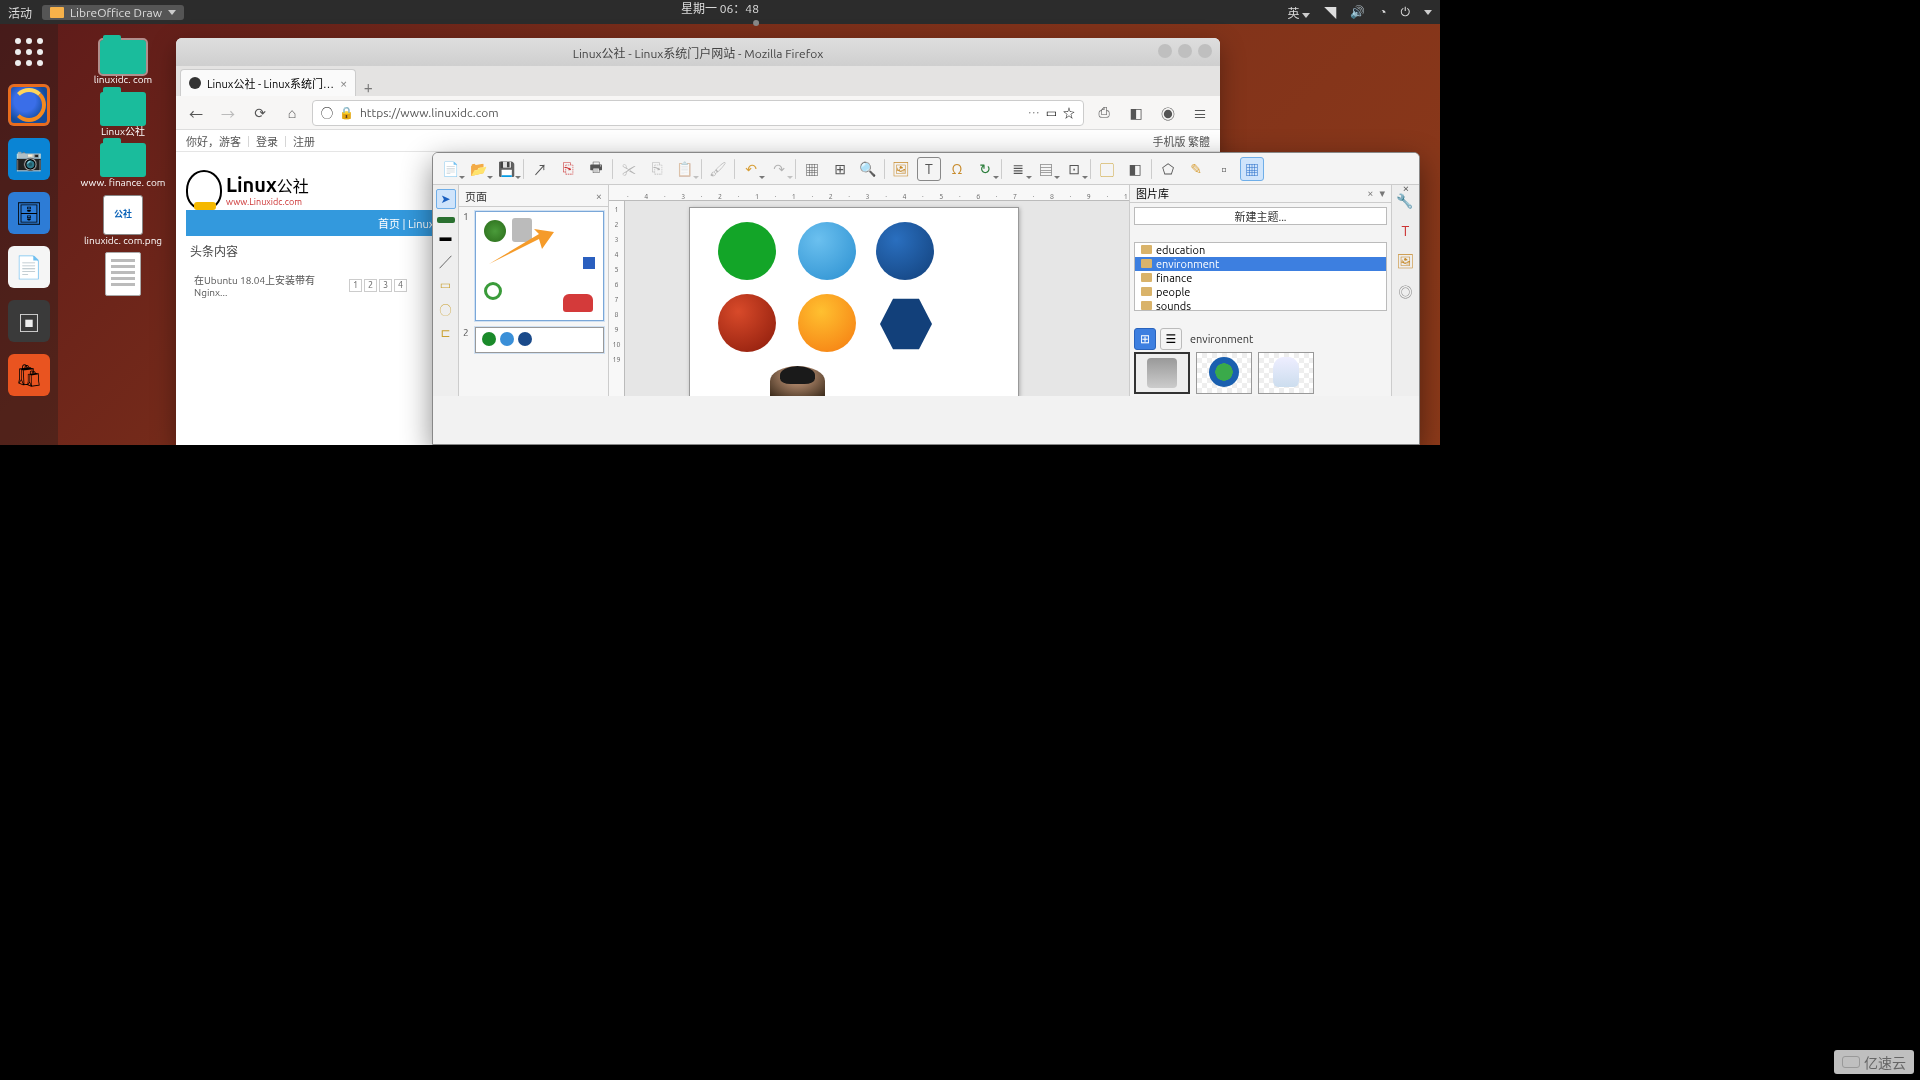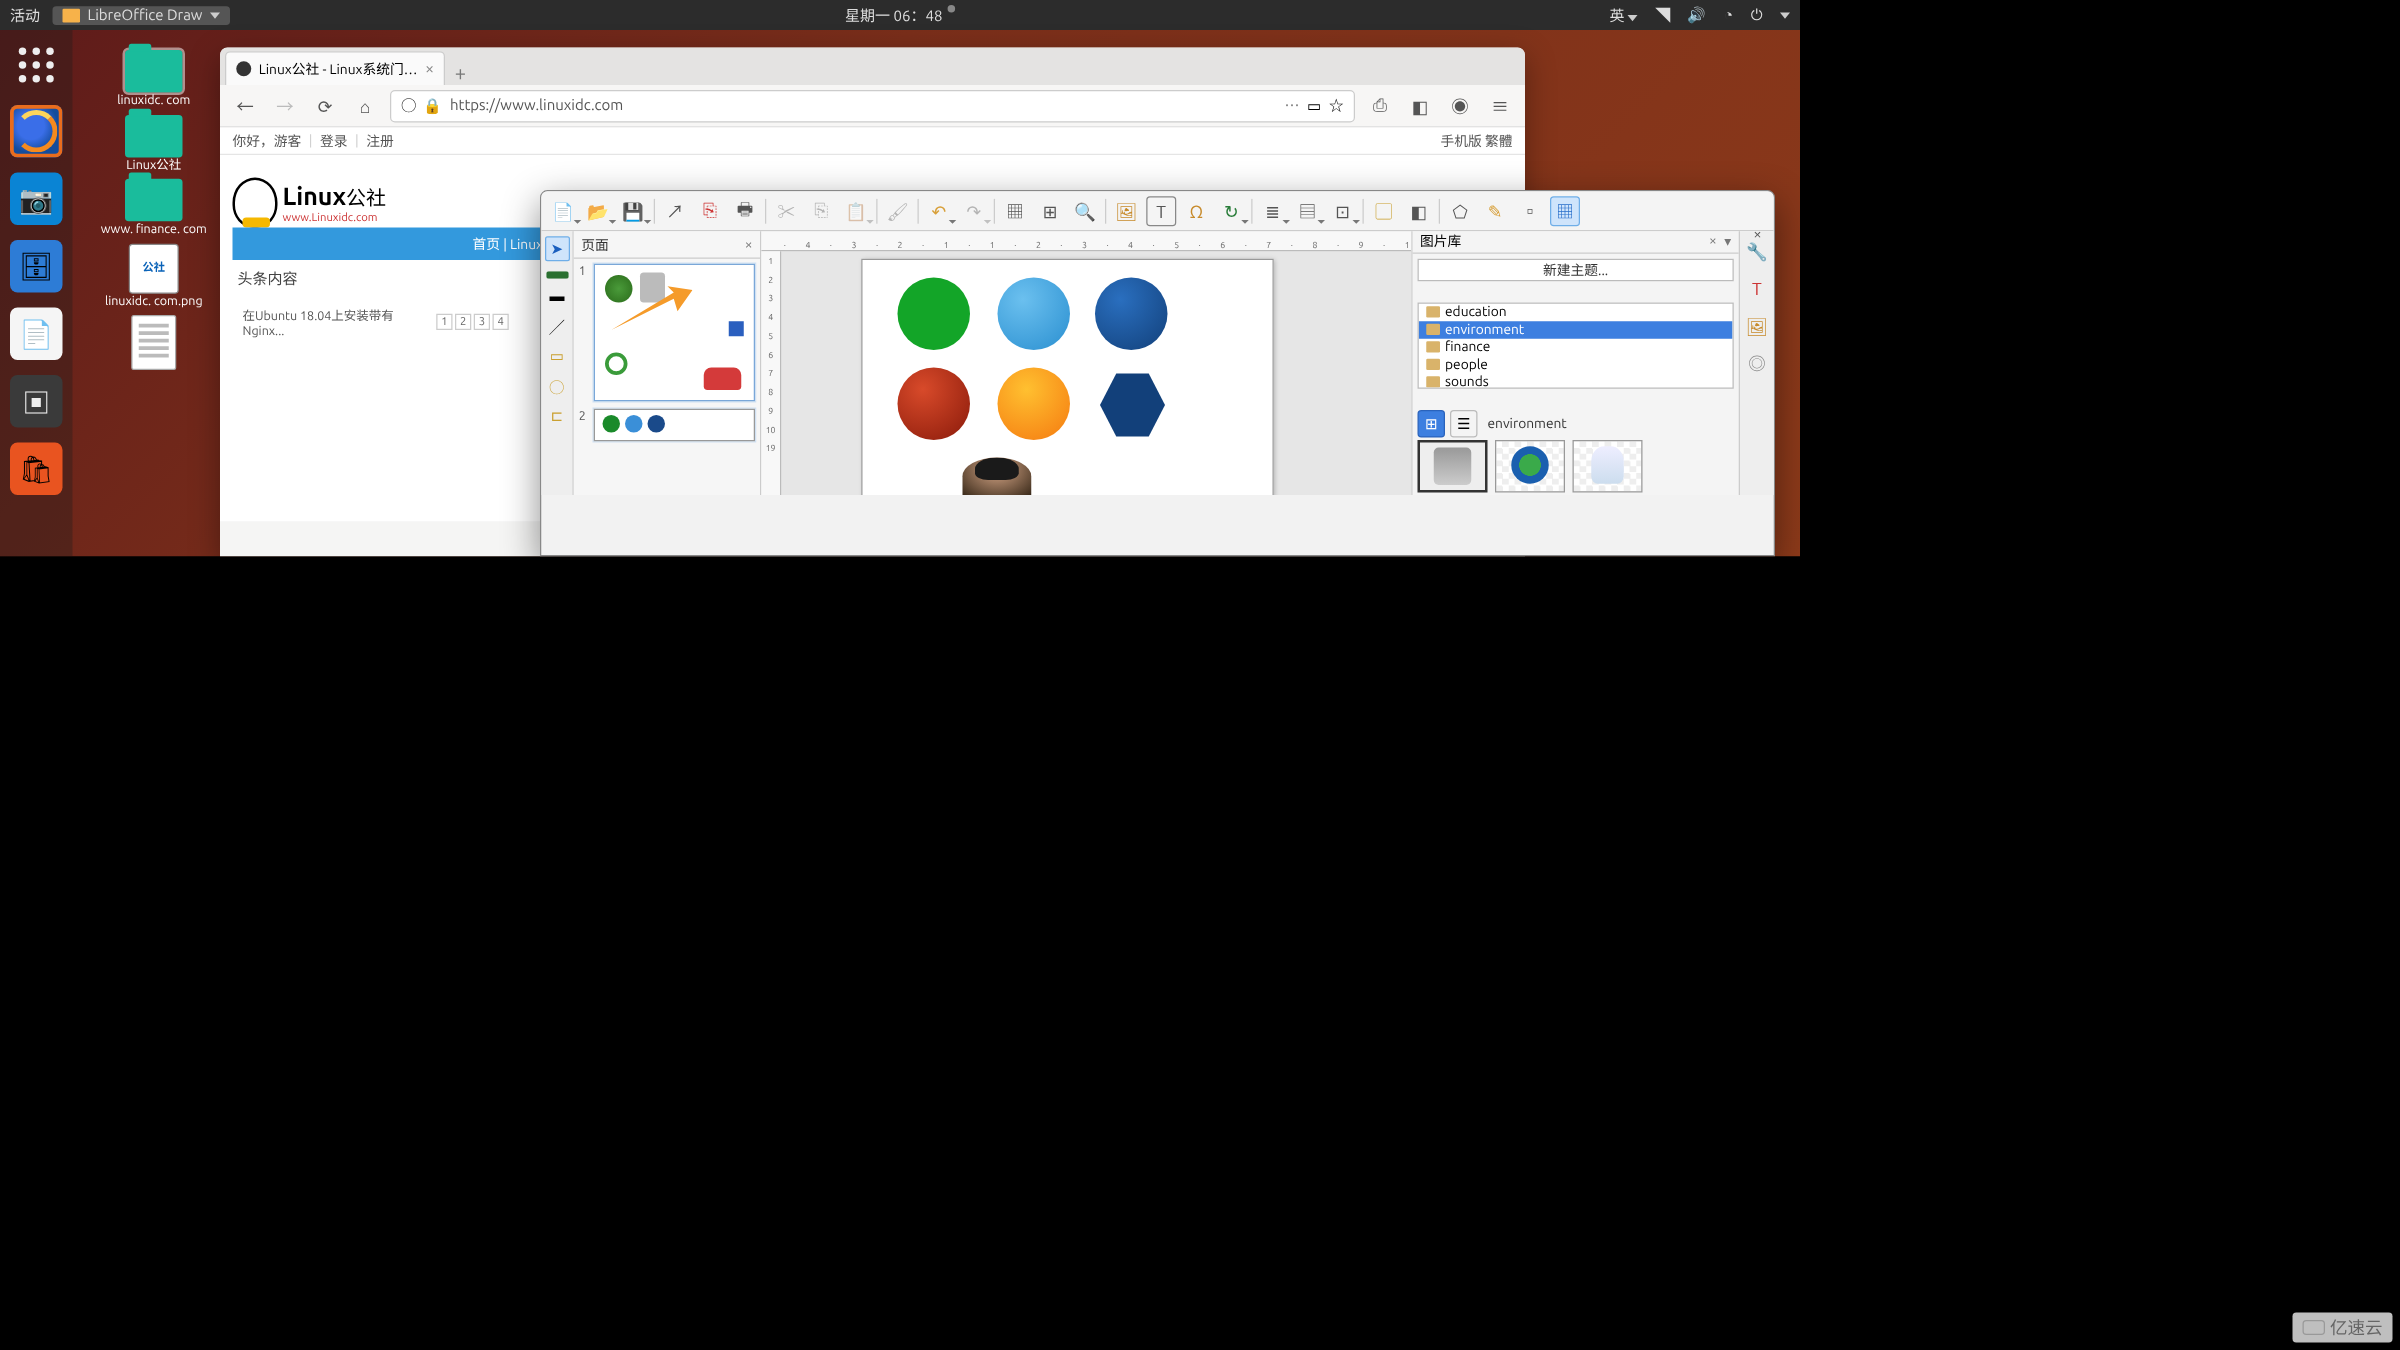--- a/index.html
+++ b/index.html
@@ -4,21 +4,21 @@
 <style>
   * { margin: 0; padding: 0; box-sizing: border-box; font-family: "Ubuntu", "Noto Sans CJK SC", sans-serif; }
   body { width: 1920px; height: 1080px; background: #000; overflow: hidden; position: relative; }
   .desktop { position: absolute; top: 0; left: 0; width: 1440px; height: 445px; background: linear-gradient(135deg,#5d1a1a 0%,#7a2e1a 40%,#8d3a1a 100%); }
 
   
   .topbar { position: absolute; top: 0; left: 0; right: 0; height: 24px; background: #2c2c2c; color: #ddd; font-size: 12px; display: flex; align-items: center; padding: 0 8px; }
   .topbar .left { display: flex; align-items: center; gap: 10px; }
   .topbar .app-ind { display:flex; align-items:center; gap:6px; background:#555; padding:1px 8px; border-radius:3px;}
   .topbar .app-ind .folder-ico { width:14px; height:11px; background:#f7b24a; border-radius:1px; position:relative;}
-  .topbar .center { position:absolute; left:50%; transform:translateX(-50%); display:flex; align-items:flex-start; gap:4px;}
+  .topbar .center { position:absolute; left:50%; transform:translateX(-50%); display:flex; align-items:flex-end; gap:4px;flex-direction:column;}
   .topbar .center .dot { width:6px; height:6px; background:#888; border-radius:50%;}
   .topbar .right { margin-left:auto; display:flex; align-items:center; gap:14px;}
   .topbar .tri { width:0;height:0;border-left:4px solid transparent;border-right:4px solid transparent;border-top:5px solid #ccc;}
 
   
   .launcher { position:absolute; top:24px; left:0; width:58px; bottom:0; background:rgba(30,30,30,.35); display:flex; flex-direction:column; align-items:center; padding-top:8px; gap:12px;}
   .launcher .dots { width:40px; height:40px; display:grid; grid-template-columns:repeat(3,1fr); grid-template-rows:repeat(3,1fr); gap:5px; padding:6px;}
   .launcher .dots span { background:#eee; border-radius:50%;}
   .launcher .tile { width:42px; height:42px; border-radius:6px; display:flex; align-items:center; justify-content:center; font-size:22px; position:relative;}
   .tile.firefox { background:radial-gradient(circle at 40% 40%, #3a6ee8 30%, #134c9c 60%); box-shadow:0 0 0 3px #e96c1d inset;}
@@ -196,20 +196,28 @@
         <div class="img-ico">公社</div>
         <span>linuxidc.
 com.png</span>
       </div>
     <div class="di">
         <div class="doc-ico"></div>
       </div>
   </div>
 
   <div class="ff">
+    <div class="titlebar">
+      <span>Linux公社 - Linux系统门户网站 - Mozilla Firefox</span>
+      <div class="win-ctrl">
+        <span></span>
+        <span></span>
+        <span></span>
+      </div>
+    </div>
     <div class="tabstrip">
       <div class="tab">
         <span class="fav"></span>
         <span>Linux公社 - Linux系统门…</span>
         <span class="x">×</span>
       </div>
       <div class="newtab">+</div>
     </div>
     <div class="navbar">
       <div class="nav-btn">←</div>

